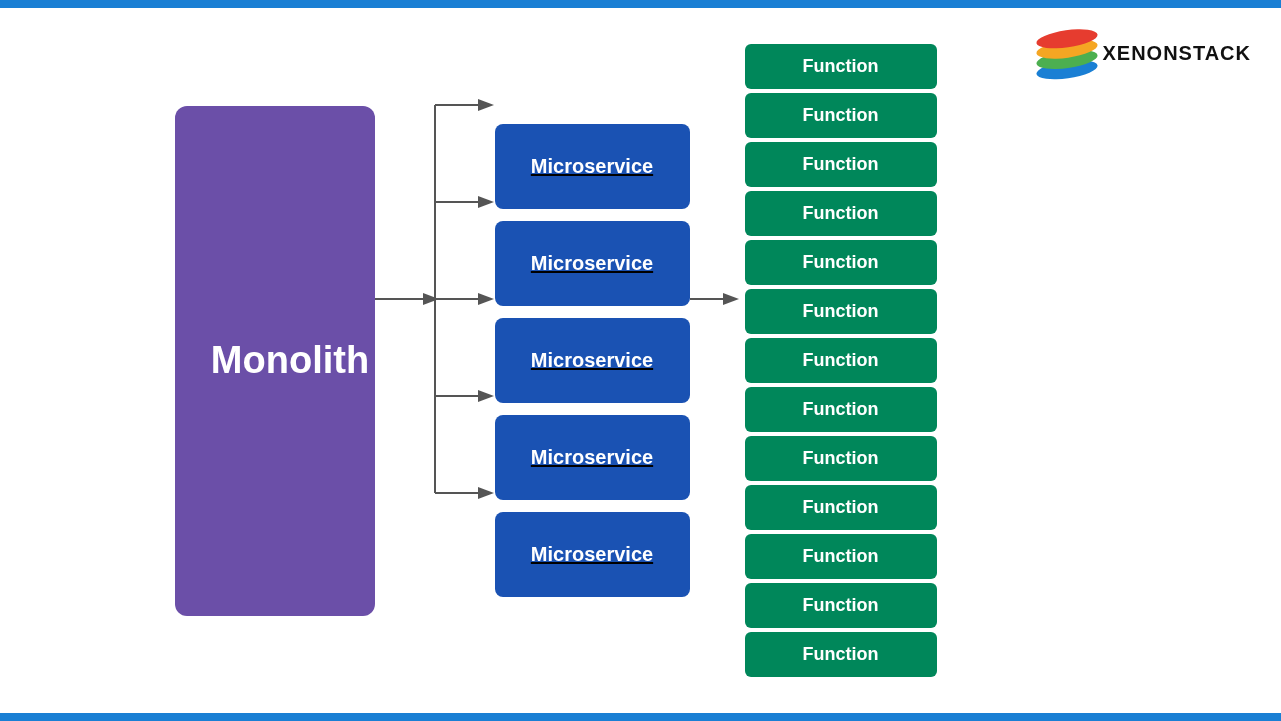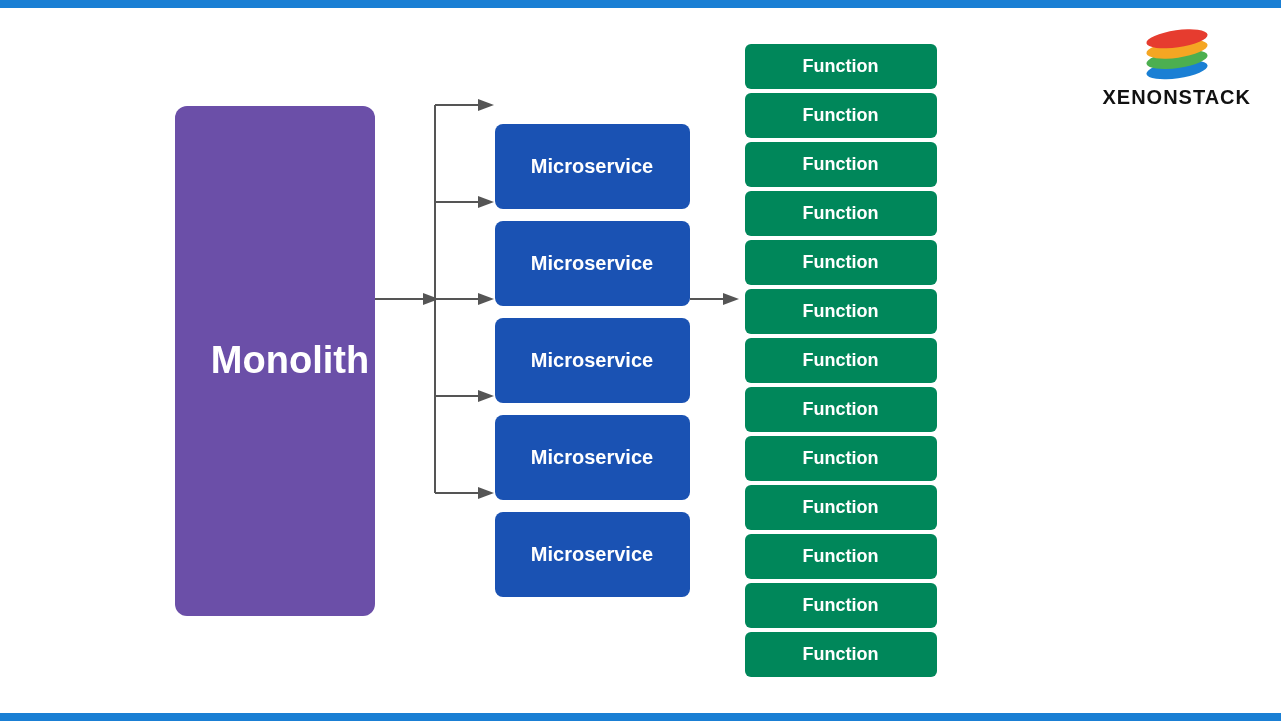--- a/index.html
+++ b/index.html
@@ -28,21 +28,20 @@
       height: 8px;
       background: #1a7fd4;
     }
 
     
     .logo-area {
       position: absolute;
       top: 20px;
       right: 30px;
       display: flex;
-      flex-direction: column;
       align-items: center;
     }
 
     .logo-icon {
       width: 70px;
       height: 60px;
       margin-bottom: 6px;
     }
 
     .logo-text {
@@ -72,20 +71,21 @@
 
     .microservice-block {
       background: #1a52b3;
       border-radius: 8px;
       width: 195px;
       height: 85px;
       display: flex;
       align-items: center;
       justify-content: center;
       flex-shrink: 0;
+      text-decoration: underline;
     }
 
     
     .diagram-wrapper {
       position: absolute;
       top: 8px;
       left: 0;
       right: 0;
       bottom: 8px;
       display: flex;

